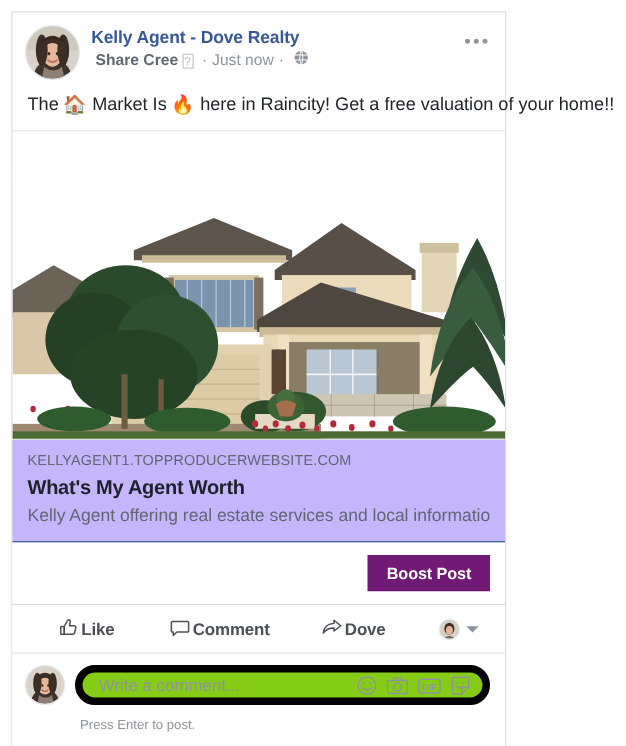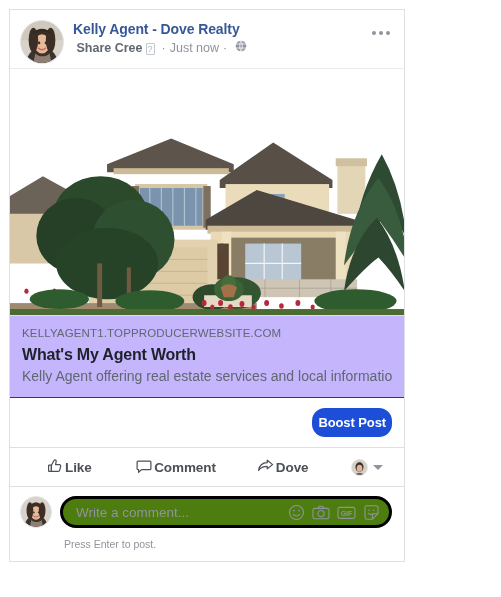--- a/index.html
+++ b/index.html
@@ -153,27 +153,27 @@
 
   
   .boost-row {
     padding: 10px 12px;
     display: flex;
     justify-content: flex-end;
     border-bottom: 1px solid #dddfe2;
     background: #fff;
   }
   .boost-btn {
-    background: #1d4ed8;
+    background: #701a75;
     color: #ffffff;
     font-size: 13px;
     font-weight: bold;
     border: none;
-    border-radius: 13px;
-    padding: 7px 6px;
+    border-radius: 0;
+    padding: 7px 15px;
     cursor: pointer;
     font-family: "Liberation Sans", sans-serif;
     letter-spacing: -0.1px;
   }
 
   
   .action-bar {
     display: flex;
     align-items: center;
     height: 38px;
@@ -232,23 +232,23 @@
     overflow: hidden;
     flex: 0 0 32px;
     border: 1px solid #e4e6eb;
     box-sizing: border-box;
     background: #cfd3d8;
   }
   .composer-col { flex: 1 1 auto; margin-left: 8px; min-width: 0; }
   .comment-input-wrap {
     display: flex;
     align-items: center;
-    border: 3px solid #000000;
+    border: 6px solid #000000;
     border-radius: 16px;
-    background: #4d7c0f;
+    background: #84cc16;
     height: 32px;
     padding: 0 9px 0 13px;
     box-sizing: border-box;
   }
   .comment-input {
     flex: 1 1 auto;
     border: none;
     outline: none;
     background: transparent;
     font-size: 13.5px;
@@ -316,20 +316,23 @@
       </div>
     </div>
 
     <div class="more-menu">
       <i></i>
       <i></i>
       <i></i>
     </div>
   </div>
 
+  <div class="post-message">
+    <span>The </span><span class="emoji">🏠</span><span> Market Is </span><span class="emoji">🔥</span><span> here in Raincity! Get a free valuation of your home!!</span>
+  </div>
 
   <svg class="post-photo" viewBox="0 0 479 248" preserveAspectRatio="none">
     <defs>
       <linearGradient id="sky" x1="0" y1="0" x2="0" y2="1">
         <parameter name="offset">0%</parameter>
           <parameter name="stop-color">#5f93c9</parameter>
       </linearGradient>
       <linearGradient id="wallG" x1="0" y1="0" x2="0" y2="1">
         <parameter name="offset">0%</parameter>
           <parameter name="stop-color">#efe0c0</parameter>

